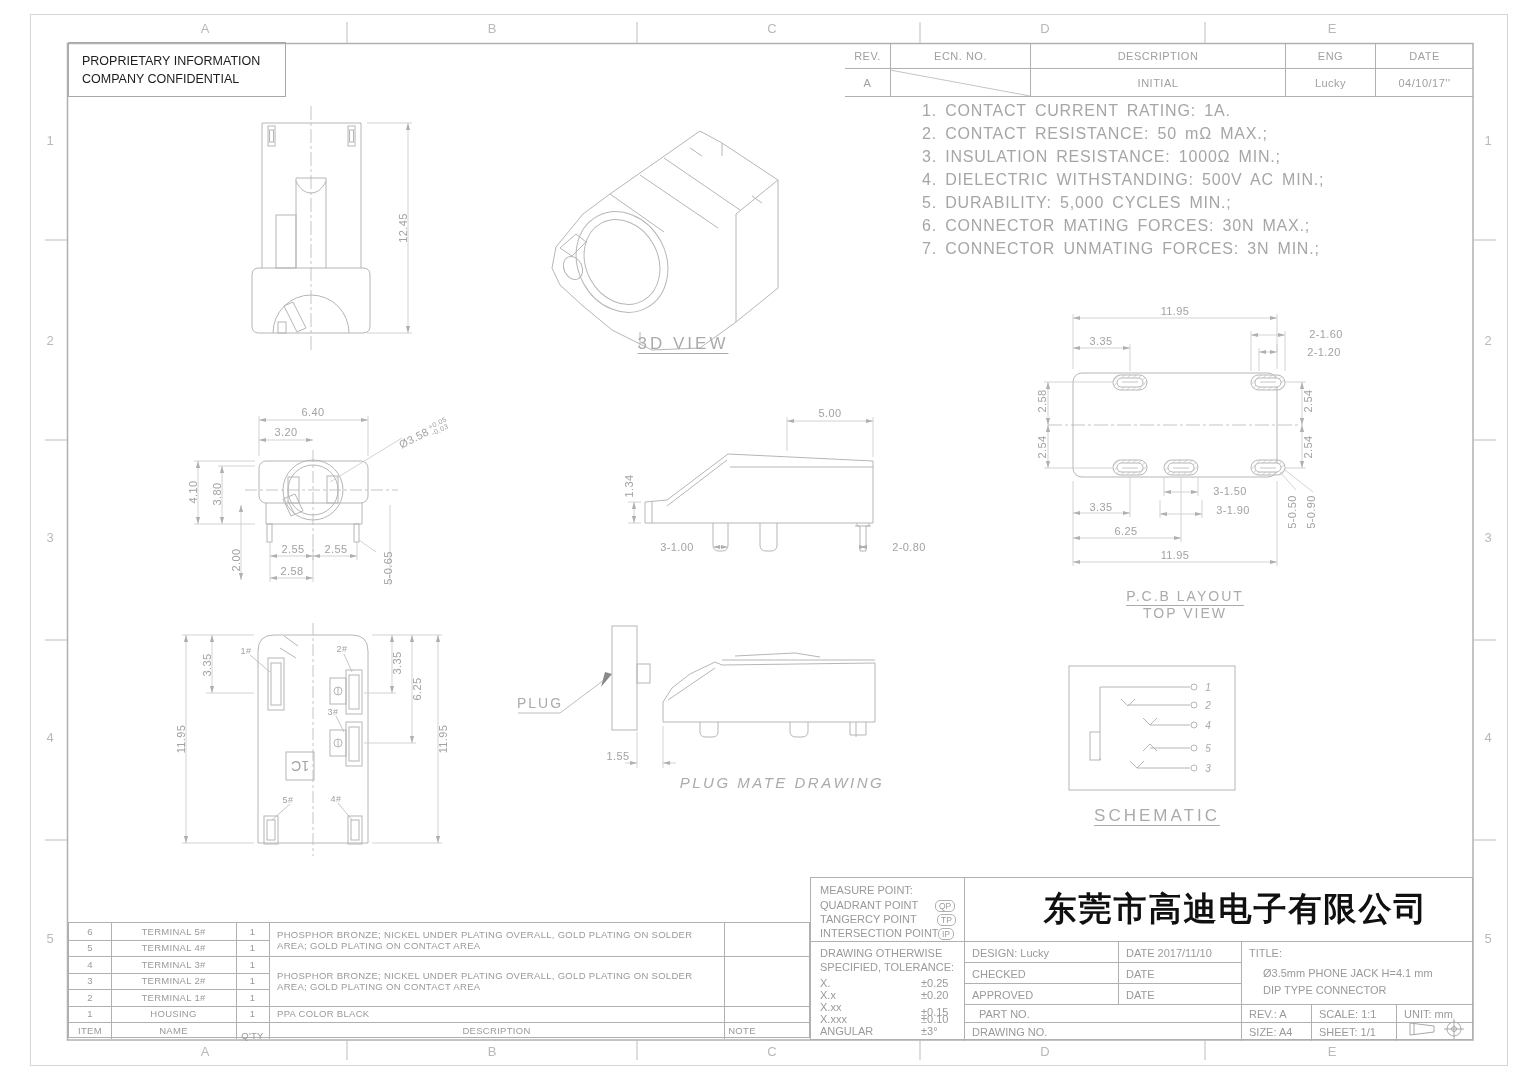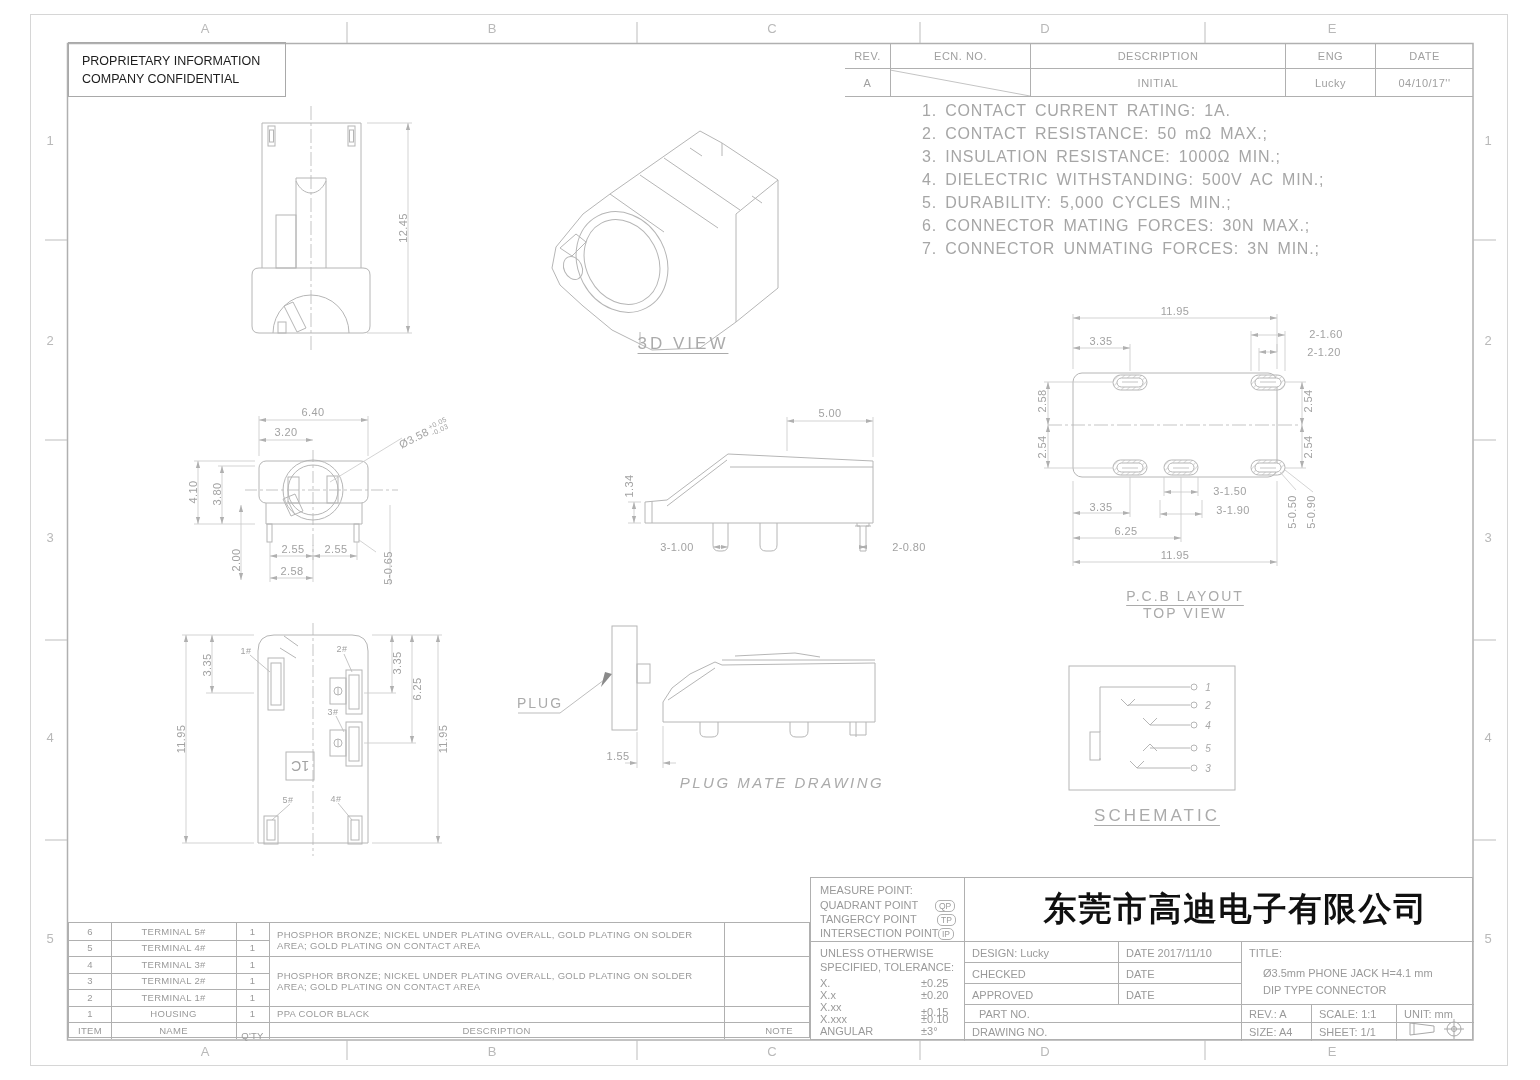--- a/index.html
+++ b/index.html
@@ -413,21 +413,21 @@
   <div class="cell ctr" style="left:167px;top:82.5px;width:33px;height:16.5px">1</div>
 
   <div class="cell desc" style="left:200px;top:0;width:430px;height:33px">PHOSPHOR BRONZE; NICKEL UNDER PLATING OVERALL, GOLD PLATING ON SOLDER AREA; GOLD PLATING ON CONTACT AREA</div>
   <div class="cell desc" style="left:200px;top:33px;width:430px;height:49.5px">PHOSPHOR BRONZE; NICKEL UNDER PLATING OVERALL, GOLD PLATING ON SOLDER AREA; GOLD PLATING ON CONTACT AREA</div>
   <div class="cell desc" style="left:200px;top:82.5px;width:430px;height:16.5px">PPA COLOR BLACK</div>
 
   <div class="cell ctr" style="left:0;top:99px;width:42px;height:17px">ITEM</div>
   <div class="cell ctr" style="left:42px;top:99px;width:125px;height:17px">NAME</div>
   <div class="cell ctr" style="left:167px;top:99px;width:33px;height:27px">Q'TY</div>
   <div class="cell ctr" style="left:200px;top:99px;width:455px;height:17px">DESCRIPTION</div>
-  <div class="cell ctr" style="left:673px;top:99px;width:74px;height:17px">NOTE</div>
+  <div class="cell ctr" style="left:636px;top:99px;width:74px;height:17px">NOTE</div>
 </div>
 
 <div class="tb">
 
   <div class="abs bl" style="left:153px;top:0;width:0;height:163px"></div>
   <div class="abs bt" style="left:0;top:63px;width:663px;height:0"></div>
   <div class="abs bt" style="left:153px;top:84px;width:277px;height:0"></div>
   <div class="abs bt" style="left:153px;top:105px;width:277px;height:0"></div>
   <div class="abs bt" style="left:153px;top:126px;width:510px;height:0"></div>
   <div class="abs bt" style="left:153px;top:144px;width:510px;height:0"></div>
@@ -437,21 +437,21 @@
   <div class="abs bl" style="left:585px;top:126px;width:0;height:37px"></div>
 
   <div class="abs" style="left:9px;top:6px">MEASURE POINT:</div>
   <div class="abs" style="left:9px;top:21px">QUADRANT POINT</div>
   <div class="abs badge" style="left:124px;top:22px">QP</div>
   <div class="abs" style="left:9px;top:35px">TANGERCY POINT</div>
   <div class="abs badge" style="left:126px;top:36px">TP</div>
   <div class="abs" style="left:9px;top:49px">INTERSECTION POINT</div>
   <div class="abs badge" style="left:127px;top:50px">IP</div>
 
-  <div class="abs" style="left:9px;top:69px">UNLESS OTHERWISE</div>
+  <div class="abs" style="left:9px;top:69px">DRAWING OTHERWISE</div>
   <div class="abs" style="left:9px;top:83px">SPECIFIED, TOLERANCE:</div>
   <div class="abs" style="left:9px;top:99px">X.</div>
   <div class="abs" style="left:110px;top:99px">±0.25</div>
   <div class="abs" style="left:9px;top:111px">X.x</div>
   <div class="abs" style="left:110px;top:111px">±0.20</div>
   <div class="abs" style="left:9px;top:123px">X.xx</div>
   <div class="abs" style="left:110px;top:128px">±0.15</div>
   <div class="abs" style="left:9px;top:135px">X.xxx</div>
   <div class="abs" style="left:110px;top:135px">±0.10</div>
   <div class="abs" style="left:9px;top:147px">ANGULAR</div>

